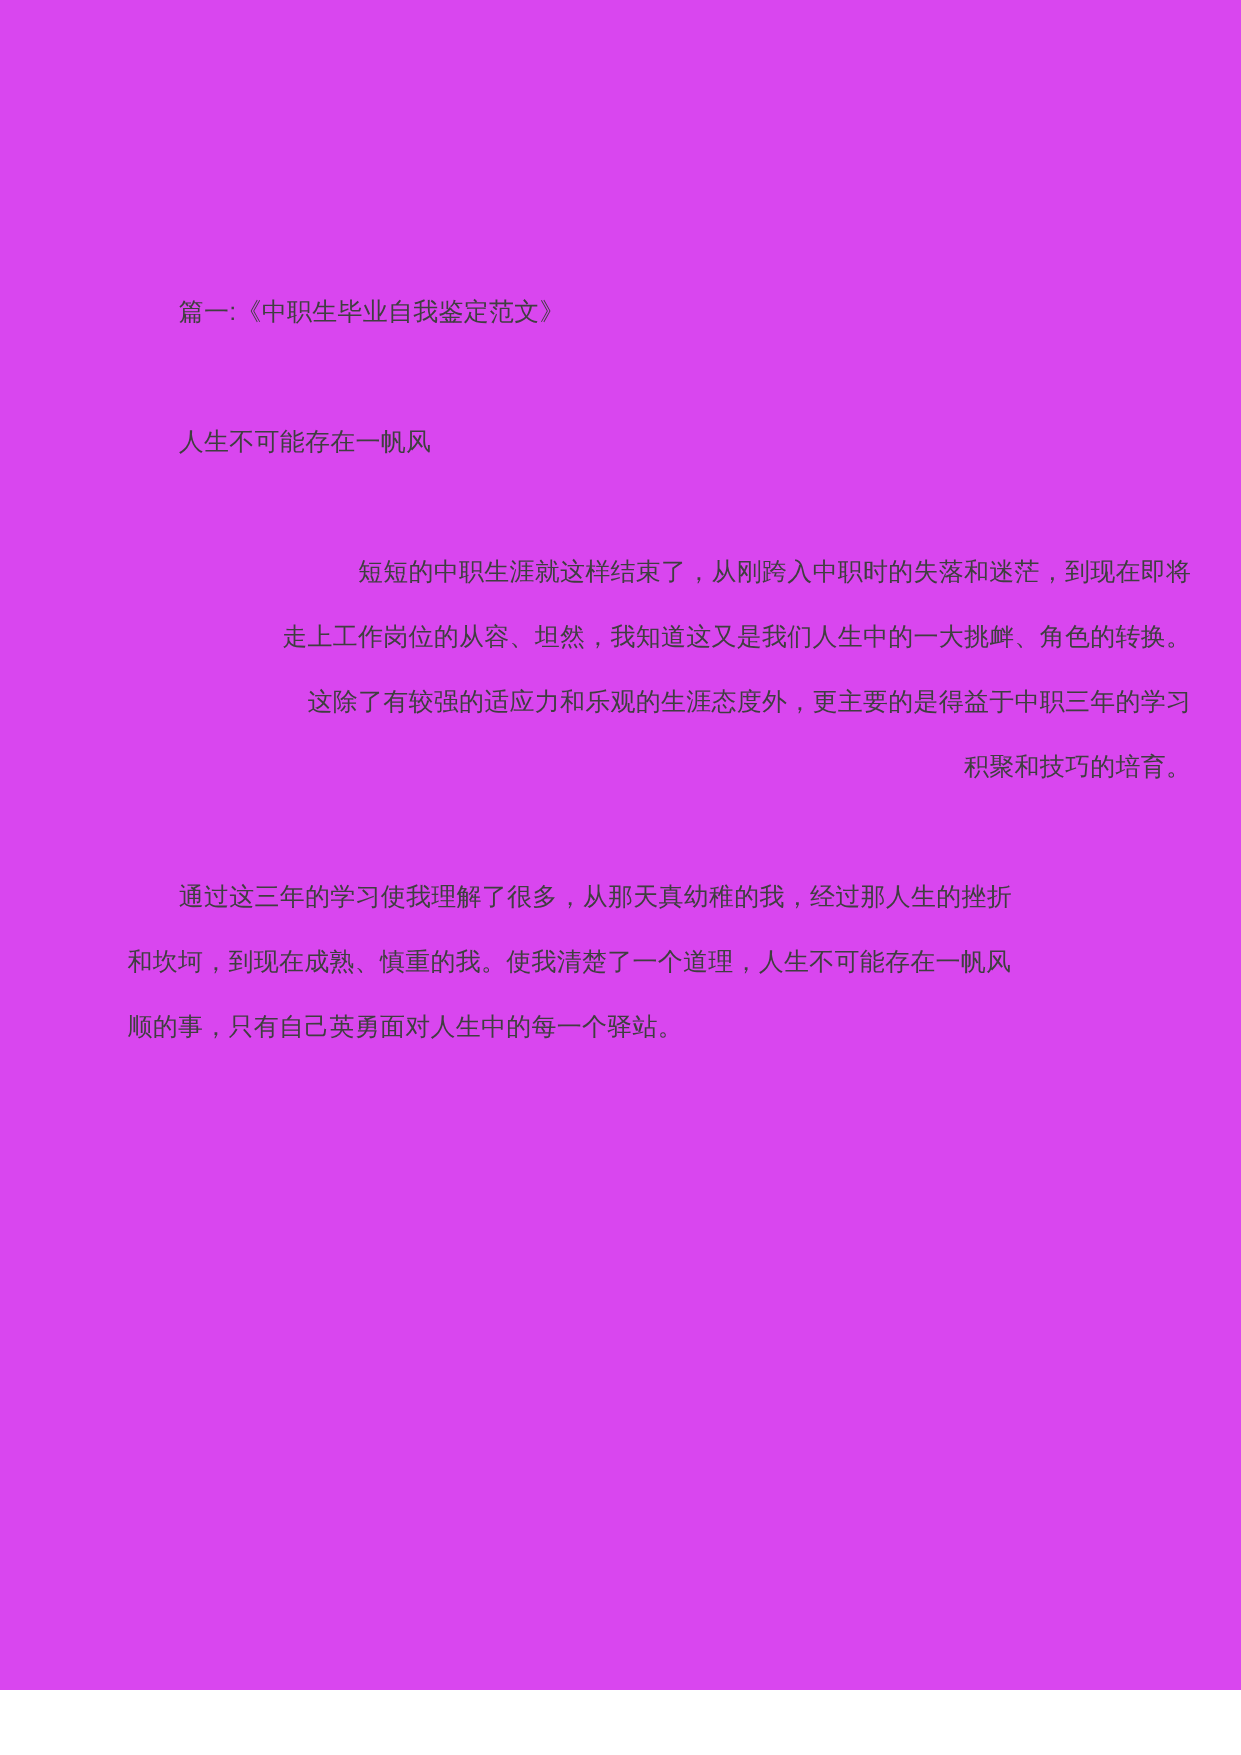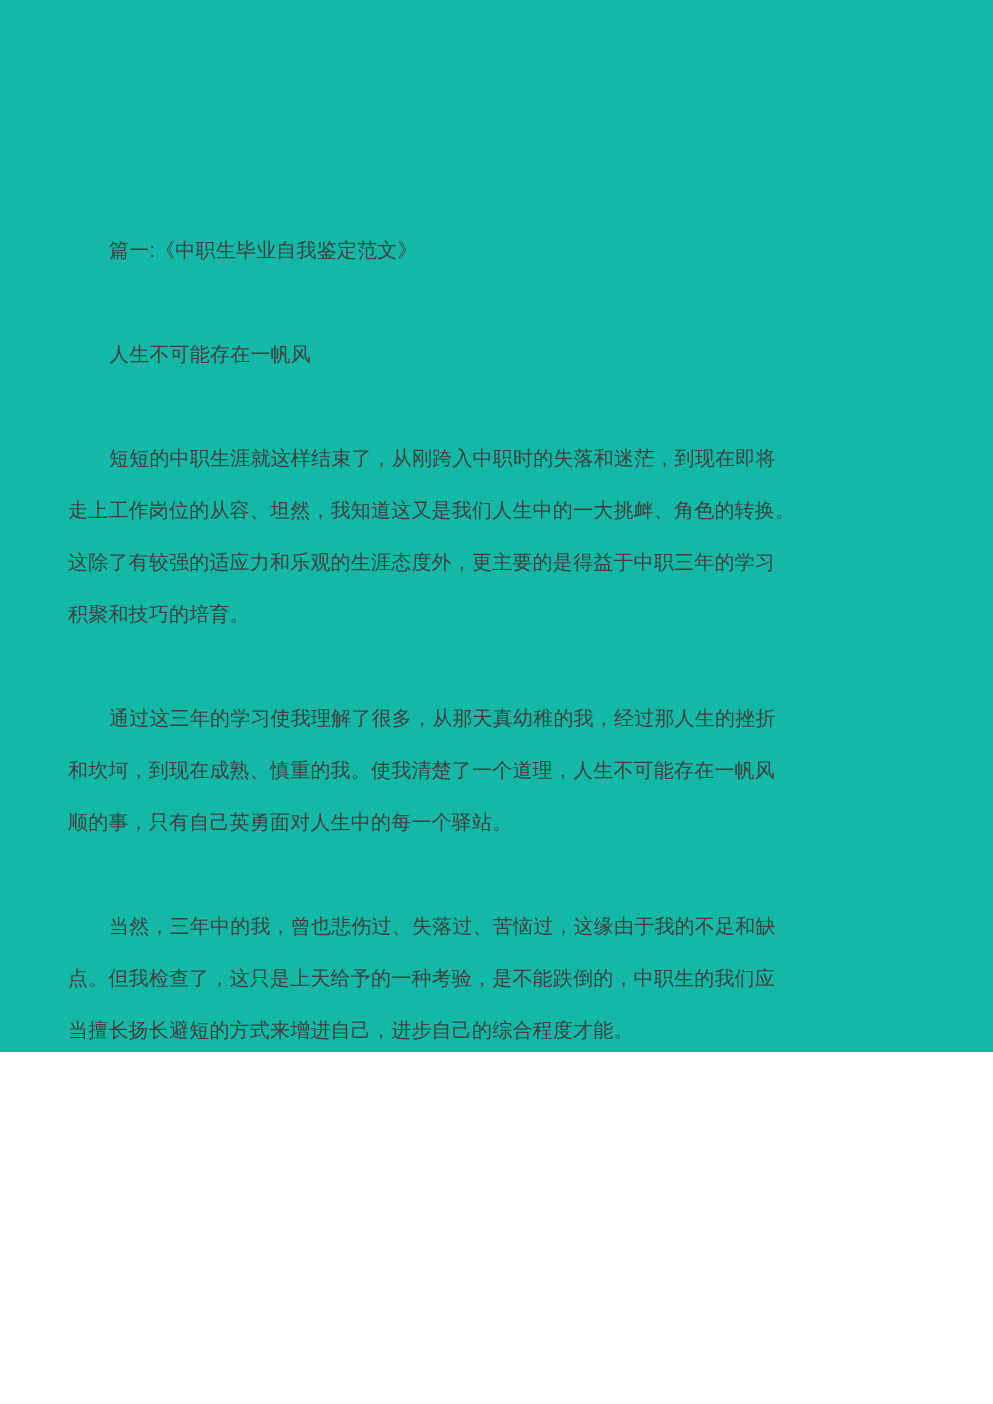--- a/index.html
+++ b/index.html
@@ -8,23 +8,23 @@
     background: #ffffff;
   }
   body {
     width: 993px;
     height: 1404px;
     overflow: hidden;
   }
   .doc-page {
     box-sizing: border-box;
     width: 993px;
-    height: 1052px;
-    background: #14b8a6;
-    padding: 224px 40px 0 68px;
+    height: 1352px;
+    background: #d946ef;
+    padding: 224px 40px 0 102px;
   }
   .doc-block {
     margin: 0 0 52px 0;
     font-family: "Liberation Sans", sans-serif;
     font-size: 20px;
     line-height: 52px;
     font-weight: 400;
     color: #3f3f3f;
     text-indent: 41px;        
     white-space: pre-line;    
@@ -32,26 +32,23 @@
   }
 </style>
 </head>
 <body style="background: rgb(255, 255, 255);">
 
 <div class="doc-page">
   <p class="doc-block" style="color: rgb(63, 63, 63);">篇一:《中职生毕业自我鉴定范文》</p>
 
   <p class="doc-block" style="color: rgb(63, 63, 63);">人生不可能存在一帆风</p>
 
-  <p class="doc-block" style="color: rgb(63, 63, 63);">短短的中职生涯就这样结束了，从刚跨入中职时的失落和迷茫，到现在即将
+  <p class="doc-block" style="color: rgb(63, 63, 63); text-align: right;">短短的中职生涯就这样结束了，从刚跨入中职时的失落和迷茫，到现在即将
 走上工作岗位的从容、坦然，我知道这又是我们人生中的一大挑衅、角色的转换。
 这除了有较强的适应力和乐观的生涯态度外，更主要的是得益于中职三年的学习
 积聚和技巧的培育。</p>
 
 
   <p class="doc-block" style="color: rgb(63, 63, 63);">通过这三年的学习使我理解了很多，从那天真幼稚的我，经过那人生的挫折
 和坎坷，到现在成熟、慎重的我。使我清楚了一个道理，人生不可能存在一帆风
 顺的事，只有自己英勇面对人生中的每一个驿站。</p>
 
-  <p class="doc-block" style="color: rgb(63, 63, 63);">当然，三年中的我，曾也悲伤过、失落过、苦恼过，这缘由于我的不足和缺
-点。但我检查了，这只是上天给予的一种考验，是不能跌倒的，中职生的我们应
-当擅长扬长避短的方式来增进自己，进步自己的综合程度才能。</p>
 </div>
 
 </body></html>

